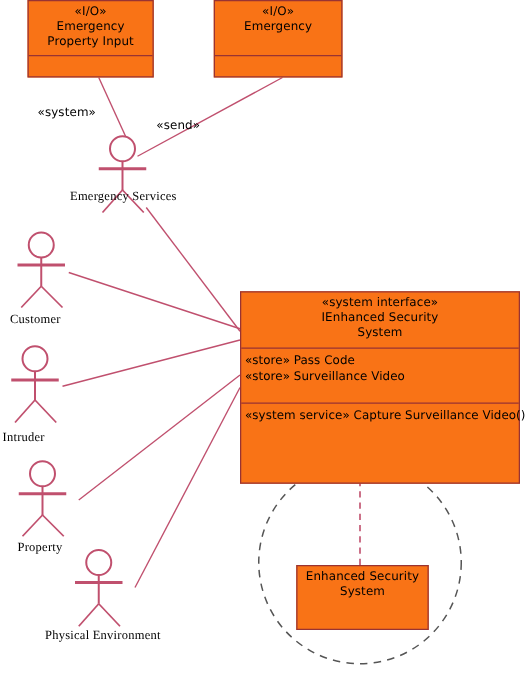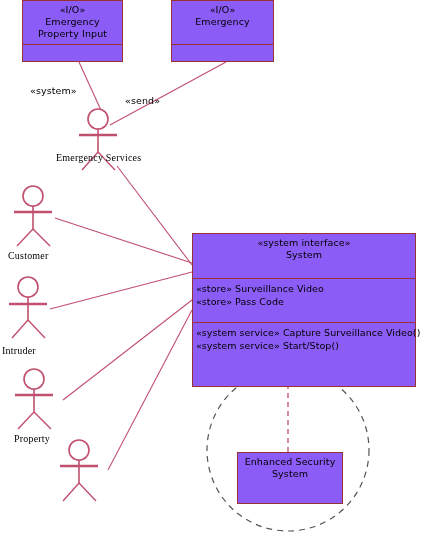--- a/index.html
+++ b/index.html
@@ -20,21 +20,21 @@
     left: 0;
     top: 0;
     width: 424px;
     height: 539px;
     pointer-events: none;
   }
 
   
   .uml-box {
     position: absolute;
-    background: #8b5cf6;
+    background: #f97316;
     border: 1.5px solid #993333;
     box-sizing: border-box;
   }
   .uml-box .compartment {
     box-sizing: border-box;
   }
   .uml-box .compartment + .compartment {
     border-top: 1.5px solid #993333;
   }
   .name-comp {
@@ -140,20 +140,21 @@
       <line x1="60" y1="466" x2="98" y2="466" stroke="#c0506e" stroke-width="2.4"></line>
       <line x1="79" y1="483" x2="63" y2="501" stroke="#c0506e" stroke-width="1.4"></line>
       <line x1="79" y1="483" x2="96" y2="501" stroke="#c0506e" stroke-width="1.4"></line>
     </g>
   </svg>
 
   <div class="actor-label" style="left:56px; top:152px;">Emergency Services</div>
   <div class="actor-label" style="left:8px; top:250px;">Customer</div>
   <div class="actor-label" style="left:2px; top:345px;">Intruder</div>
   <div class="actor-label" style="left:14px; top:433px;">Property</div>
+  <div class="actor-label" style="left:36px; top:503px;">Physical Environment</div>
 
   <div class="edge-label" style="left:30px; top:85px;">«system»</div>
   <div class="edge-label" style="left:125px; top:95px;">«send»</div>
 
   <div class="uml-box" style="left:22px; top:0px; width:101px; height:62px;">
     <div class="compartment name-comp" style="height:43px;">
       <span class="stereo">«I/O»</span>
       <span class="cname">Emergency</span>
       <span class="cname">Property Input</span>
     </div>
@@ -164,29 +165,29 @@
     <div class="compartment name-comp" style="height:43px;">
       <span class="stereo">«I/O»</span>
       <span class="cname">Emergency</span>
     </div>
     <div class="compartment member-comp" style="height:19px;"></div>
   </div>
 
   <div class="uml-box" style="left:192px; top:233px; width:224px; height:154px;">
     <div class="compartment name-comp" style="height:44px;">
       <span class="stereo">«system interface»</span>
+      <span class="cname">IEnhanced Security</span>
       <span class="cname">System</span>
     </div>
     <div class="compartment member-comp" style="height:44px;">
+      <span class="member">«store» Pass Code</span>
       <span class="member">«store» Surveillance Video</span>
-      <span class="member">«store» Pass Code</span>
     </div>
     <div class="compartment member-comp" style="height:50px;">
       <span class="member">«system service» Capture Surveillance Video()</span>
-      <span class="member">«system service» Start/Stop()</span>
     </div>
   </div>
 
   <div class="uml-box" style="left:237px; top:452px; width:106px; height:52px;">
     <div class="compartment name-comp" style="height:100%;">
       <span class="cname">Enhanced Security</span>
       <span class="cname">System</span>
     </div>
   </div>
 

